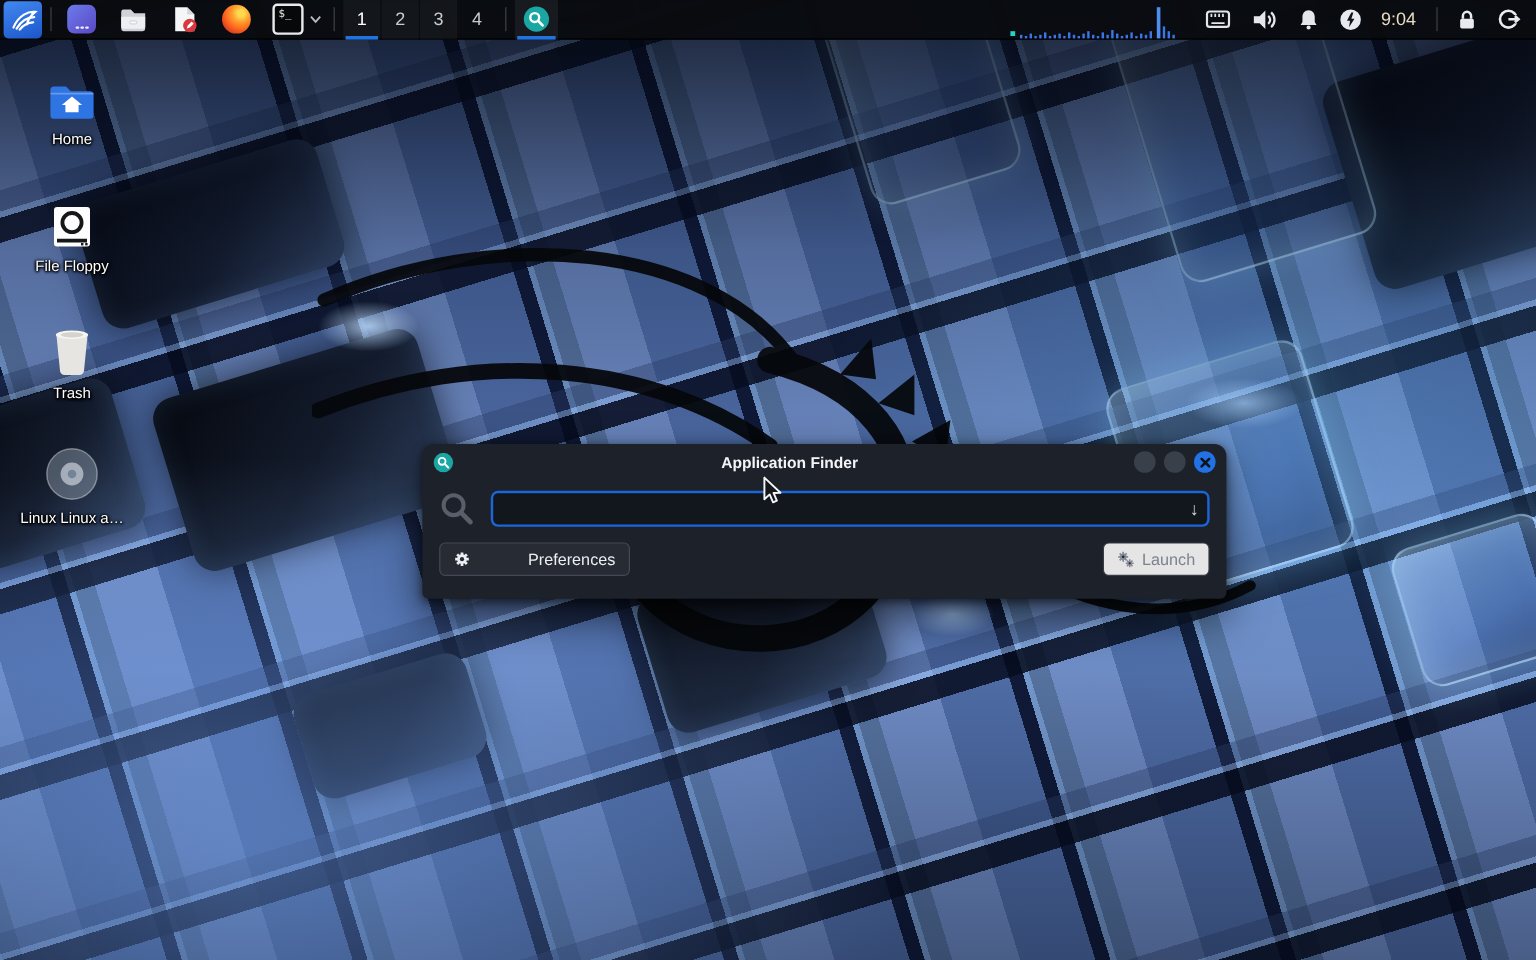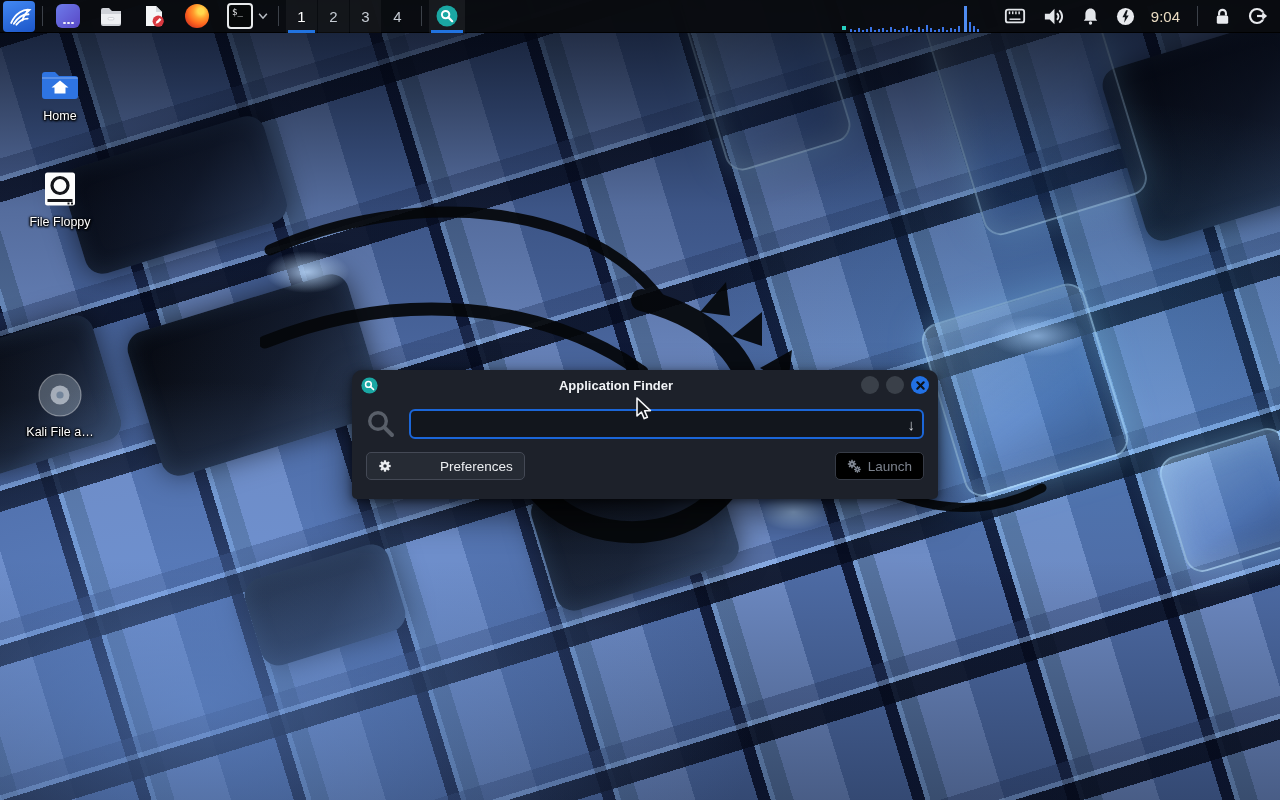--- a/index.html
+++ b/index.html
@@ -71,39 +71,39 @@
   .clock{color:#e9dbc2;font-size:15px;margin:0 10px 0 8px;}
   .cpu{margin-right:6px;}
 
   
   .dicon{position:absolute;left:12px;width:96px;display:flex;flex-direction:column;align-items:center;z-index:10;}
   .dicon .ibox{height:46px;display:flex;align-items:flex-end;justify-content:center;}
   .dicon .lbl{margin-top:7px;color:#fff;font-size:12.5px;white-space:nowrap;
     text-shadow:0 1px 2px #000,0 0 3px #000,1px 1px 2px #000,-1px 0 2px #000;}
 
   
-  .appwin{position:absolute;left:352px;top:370px;width:586px;height:129px;z-index:60;
+  .appwin{position:absolute;left:352px;top:370px;width:670px;height:129px;z-index:60;
     background:#1d212a;border-radius:10px 10px 5px 5px;
     box-shadow:0 14px 34px rgba(0,0,0,.60), 0 2px 8px rgba(0,0,0,.5);}
   .titlebar{height:30px;display:flex;align-items:center;padding:0 9px;}
   .title{flex:1;text-align:center;color:#f2f4f7;font-size:13px;font-weight:bold;}
   .wbtn{width:18px;height:18px;border-radius:50%;background:#3a4049;margin-left:7px;flex:0 0 auto;
     display:flex;align-items:center;justify-content:center;}
   .wbtn.close{background:#2271e5;}
   .wbody{padding:9px 14px 0 14px;}
   .srow{display:flex;align-items:center;}
   .entry{flex:1;height:30px;margin-left:13px;background:#12161d;border:2px solid #1b66d8;border-radius:6px;
     position:relative;display:flex;align-items:center;}
   .entry input{position:absolute;inset:0;background:transparent;border:none;outline:none;color:#e8eaee;
     font-size:13px;padding:0 26px 0 8px;font-family:"Liberation Sans",sans-serif;}
   .entry .drop{position:absolute;right:7px;top:3px;color:#cfd3d9;font-size:15px;line-height:1.4;}
   .brow{display:flex;justify-content:space-between;align-items:center;margin-top:13px;padding-bottom:0;}
   .gbtn{height:28px;display:flex;align-items:center;gap:6px;padding:0 11px;border-radius:5px;font-size:13.5px;}
   .pref{background:#262b34;border:1px solid #444955;color:#eceef1;gap:48px;}
-  .launch{background:#000000;border:1px solid #363b46;color:#7c828d;}
+  .launch{background:#e5e5e5;border:1px solid #363b46;color:#7c828d;}
 
   .cursor{position:absolute;left:632px;top:396px;z-index:100;pointer-events:none;}
 </style>
 </head>
 <body>
 
 <div class="stage">
 
   <div class="wall">
     <div class="cubegrid"></div>
@@ -327,31 +327,41 @@
         <rect x="3" y="1.5" width="30" height="33" rx="2.5" fill="#fdfdfd"></rect>
         <circle cx="18" cy="14.5" r="8" fill="none" stroke="#15161a" stroke-width="3.2"></circle>
         <line x1="5.5" y1="29.5" x2="30.5" y2="29.5" stroke="#15161a" stroke-width="3"></line>
         <rect x="25.5" y="31.5" width="2" height="2" fill="#15161a"></rect>
         <rect x="29" y="31.5" width="2" height="2" fill="#15161a"></rect>
       </svg>
     </div>
     <div class="lbl">File Floppy</div>
   </div>
 
+  <div class="dicon" style="top:268px;">
+    <div class="ibox">
+      <svg width="36" height="42" viewBox="0 0 36 42">
+        <path d="M5,7 L31,7 L28,37 a4,3.5 0 0 1 -4,3.5 h-12 a4,3.5 0 0 1 -4,-3.5 Z" fill="#e7e5e1"></path>
+        <ellipse cx="18" cy="7" rx="13.5" ry="3.6" fill="#f6f5f2"></ellipse>
+        <ellipse cx="18" cy="7" rx="9.5" ry="2.2" fill="#d6d3cc"></ellipse>
+      </svg>
+    </div>
+    <div class="lbl">Trash</div>
+  </div>
 
   <div class="dicon" style="top:372px;">
     <div class="ibox">
       <svg width="46" height="46" viewBox="0 0 46 46">
         <circle cx="23" cy="23" r="21" fill="rgba(210,225,238,0.30)"></circle>
         <circle cx="23" cy="23" r="21" fill="none" stroke="rgba(255,255,255,0.38)" stroke-width="1.2"></circle>
         <circle cx="23" cy="23" r="9.5" fill="rgba(236,243,249,0.55)"></circle>
         <circle cx="23" cy="23" r="3.6" fill="rgba(105,125,148,0.85)"></circle>
       </svg>
     </div>
-    <div class="lbl">Kali File a…</div>
+    <div class="lbl">Linux Linux a…</div>
   </div>
 
 
   <div class="appwin">
     <div class="titlebar">
       <svg width="17" height="17" viewBox="0 0 22 22">
         <circle cx="11" cy="11" r="10.5" fill="#1aa7a3"></circle>
         <circle cx="9.6" cy="9.6" r="3.7" fill="none" stroke="#fff" stroke-width="2"></circle>
         <line x1="12.4" y1="12.4" x2="16.2" y2="16.2" stroke="#fff" stroke-width="2.2" stroke-linecap="round"></line>
       </svg>

